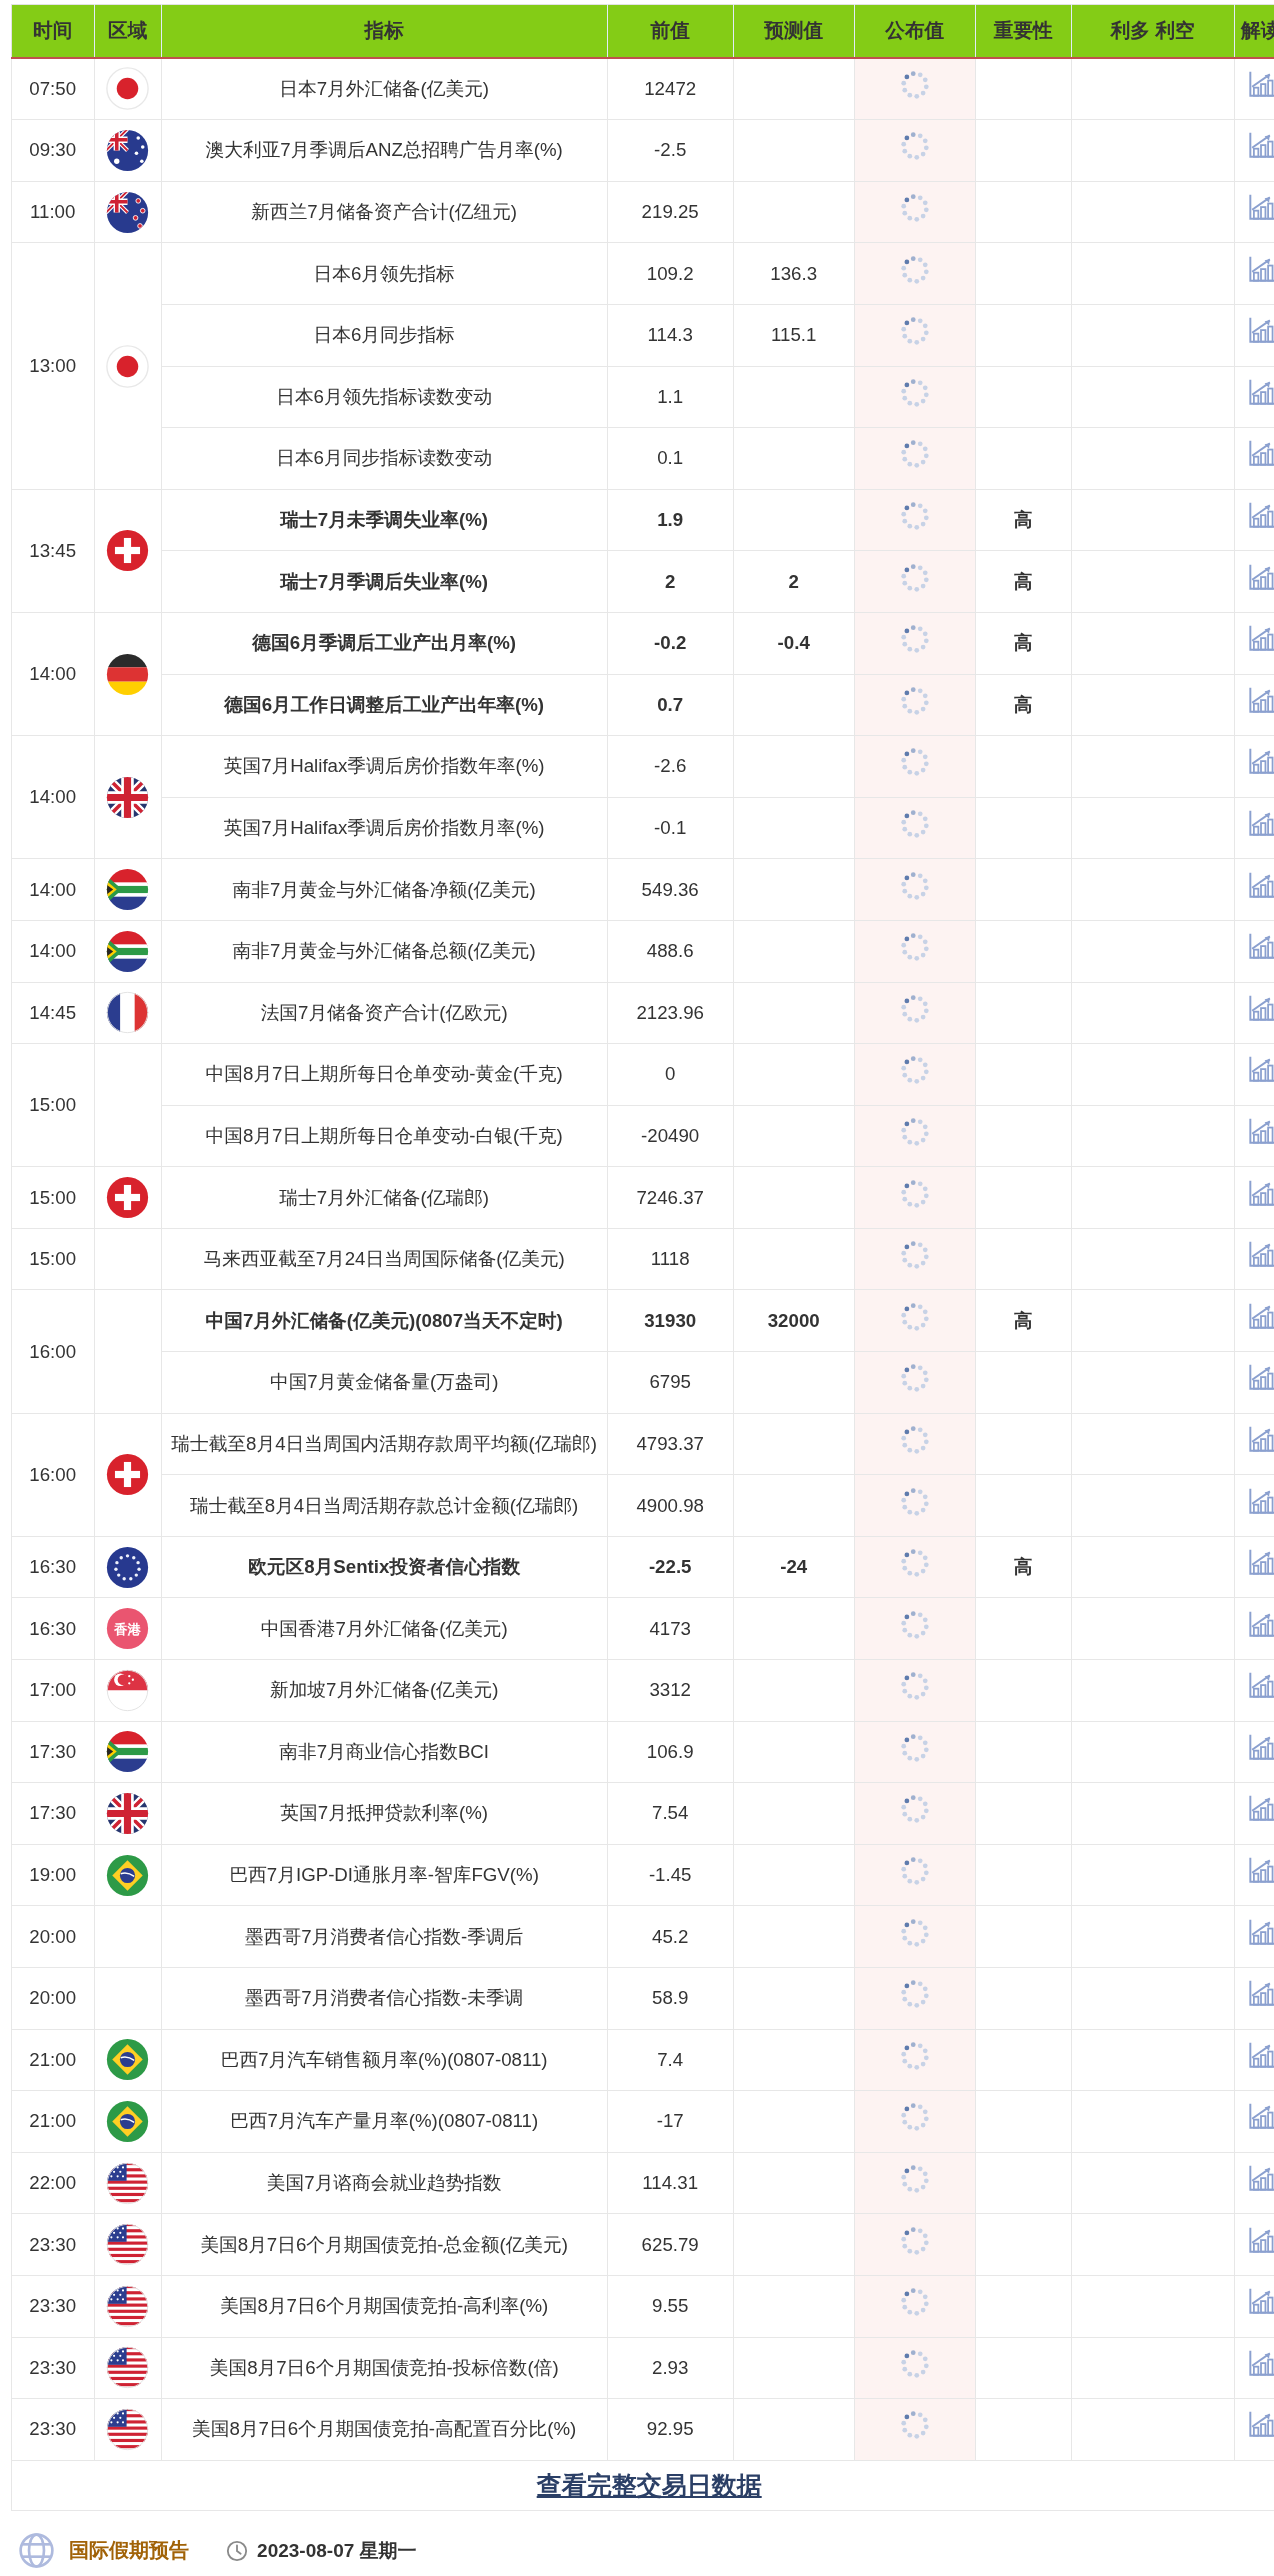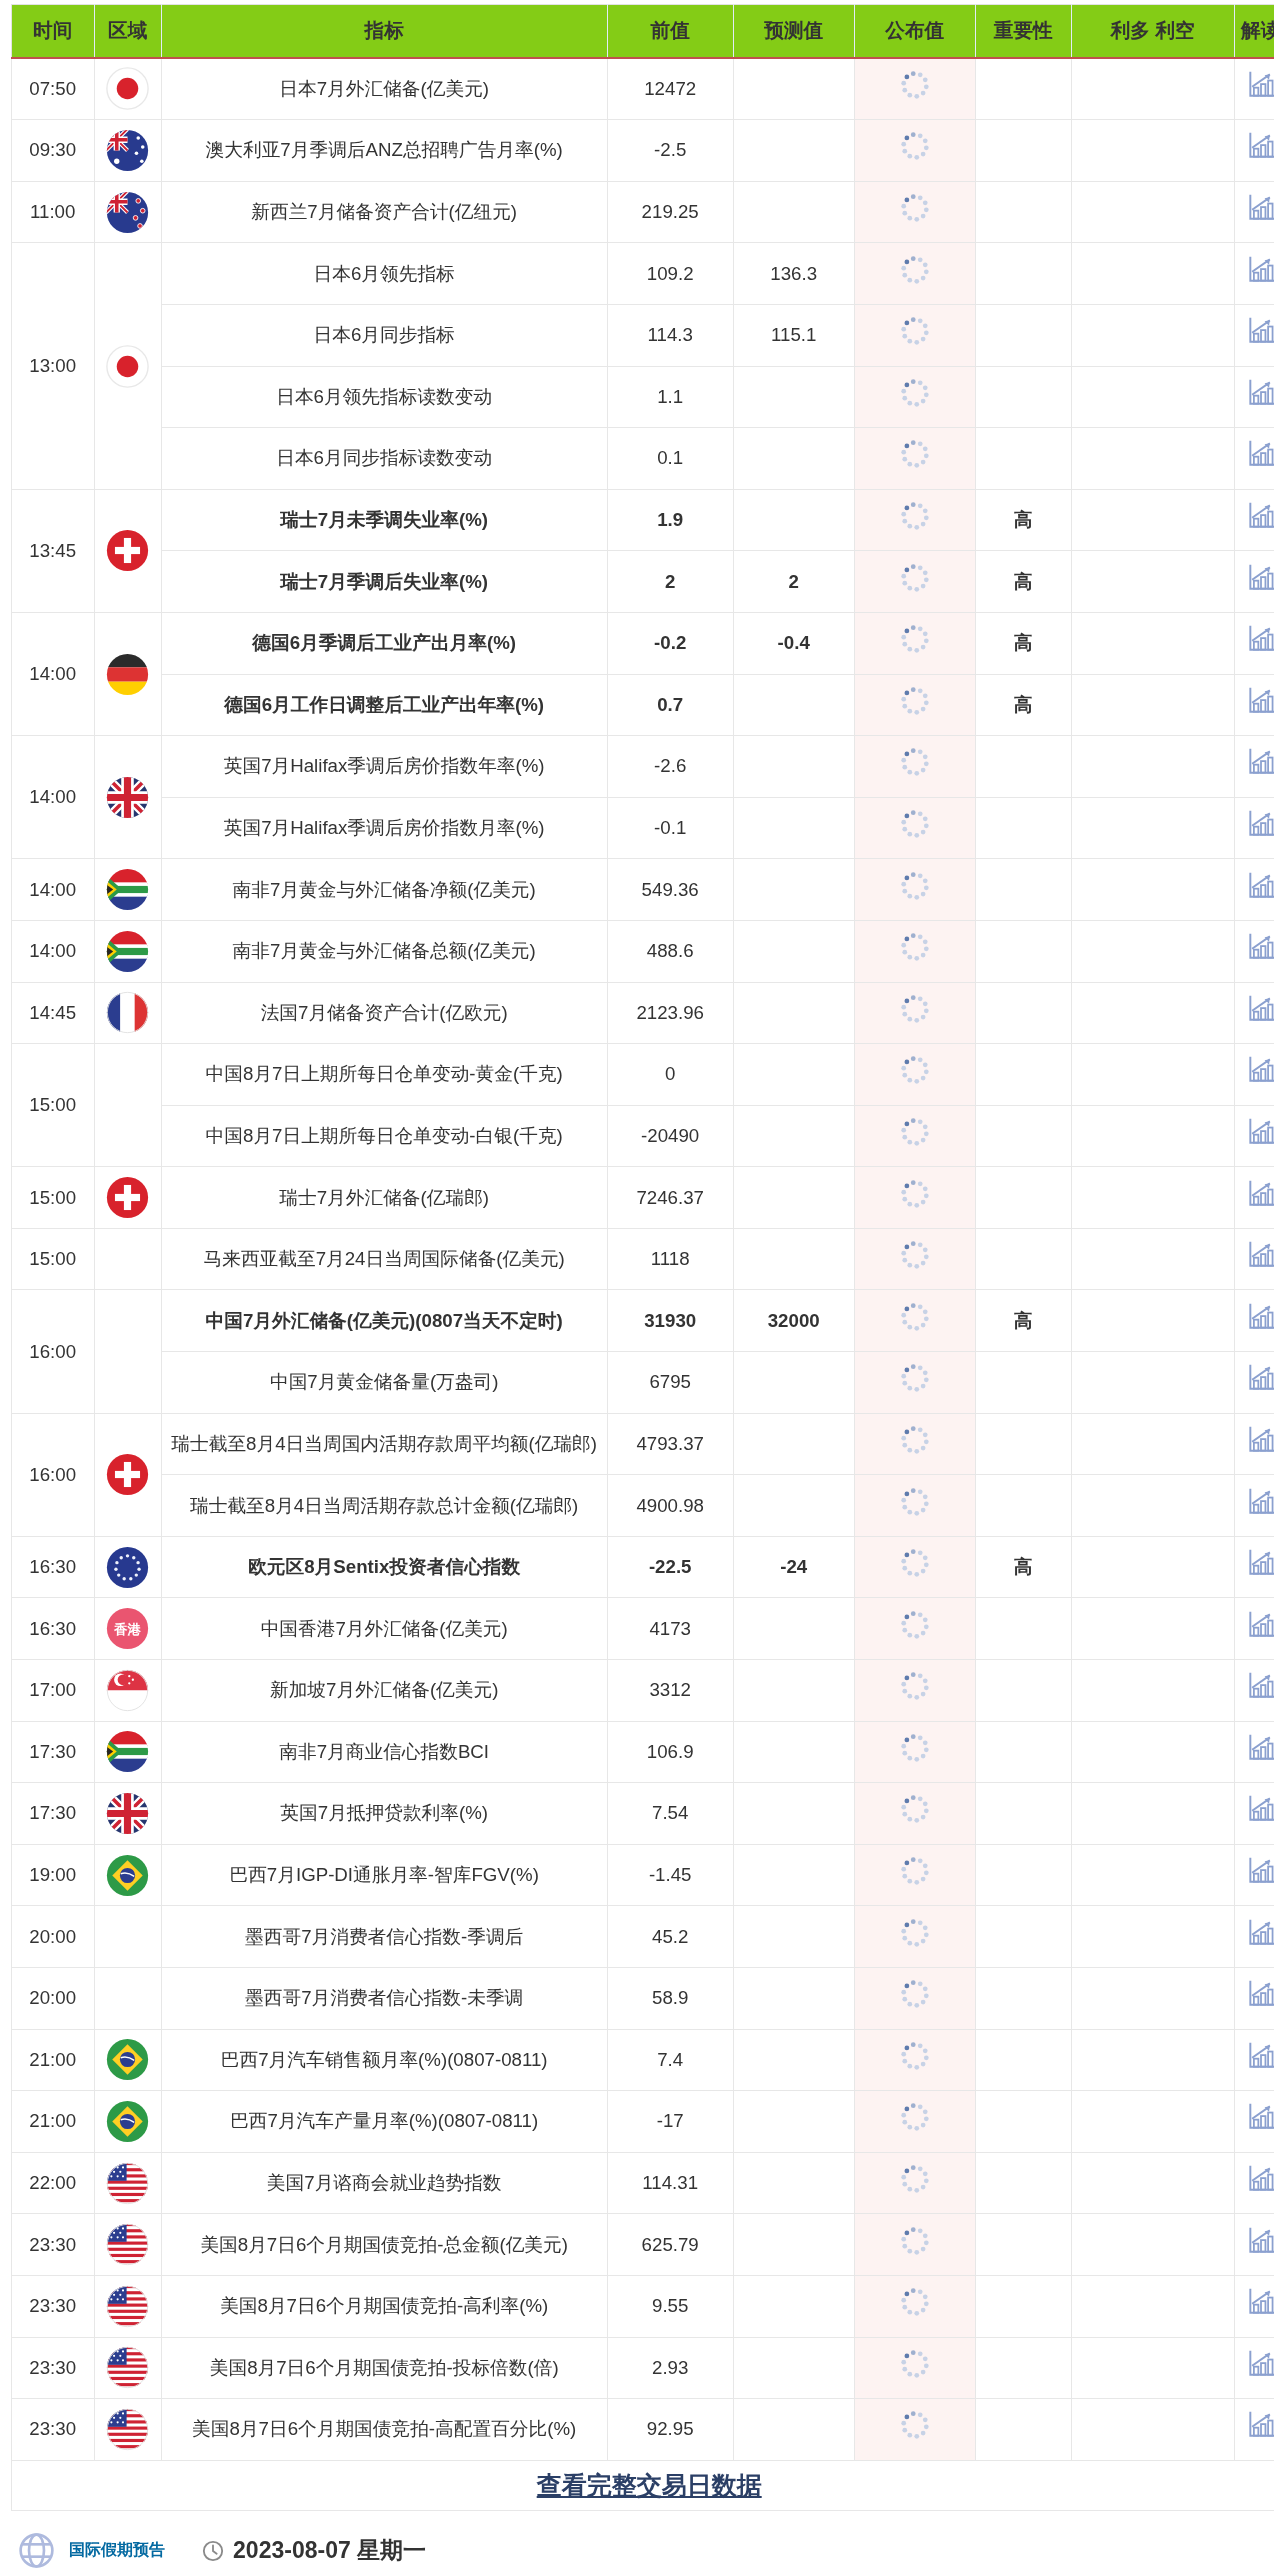--- a/index.html
+++ b/index.html
@@ -21,24 +21,24 @@
   .hl{color:#d02c2c;font-weight:bold;}
   td.publish-cell{background:#fdf3f2;}
   .imp-high{color:#d02c2c;font-weight:bold;}
   tr.footer-row td{height:39px;background:#fff;}
   .footer-link{color:#2b3f66;font-weight:bold;font-size:25px;text-decoration:underline;cursor:pointer;}
   .flag{display:inline-block;width:43px;height:43px;vertical-align:middle;}
 
   
   .section-head{display:flex;align-items:center;margin:18px 0 14.3px 7.1px;height:43px;}
   .section-icon{width:37px;height:37px;flex:0 0 37px;}
-  .section-title{font-size:16px;font-weight:bold;color:#0369a1;margin-left:14.3px;text-align:center;}
+  .section-title{font-size:20px;font-weight:bold;color:#a16207;margin-left:14.3px;text-align:center;}
   .section-date{display:flex;align-items:center;margin-left:37px;}
   .section-date .clock{width:22px;height:22px;margin-right:9px;}
-  .section-date span{font-size:23px;font-weight:bold;color:#333;}
+  .section-date span{font-size:19px;font-weight:bold;color:#333;}
 </style>
 </head>
 <body>
 
 <div class="page">
 
   <table class="cal">
     <colgroup>
       <col style="width:83px">
         <col style="width:67px">

